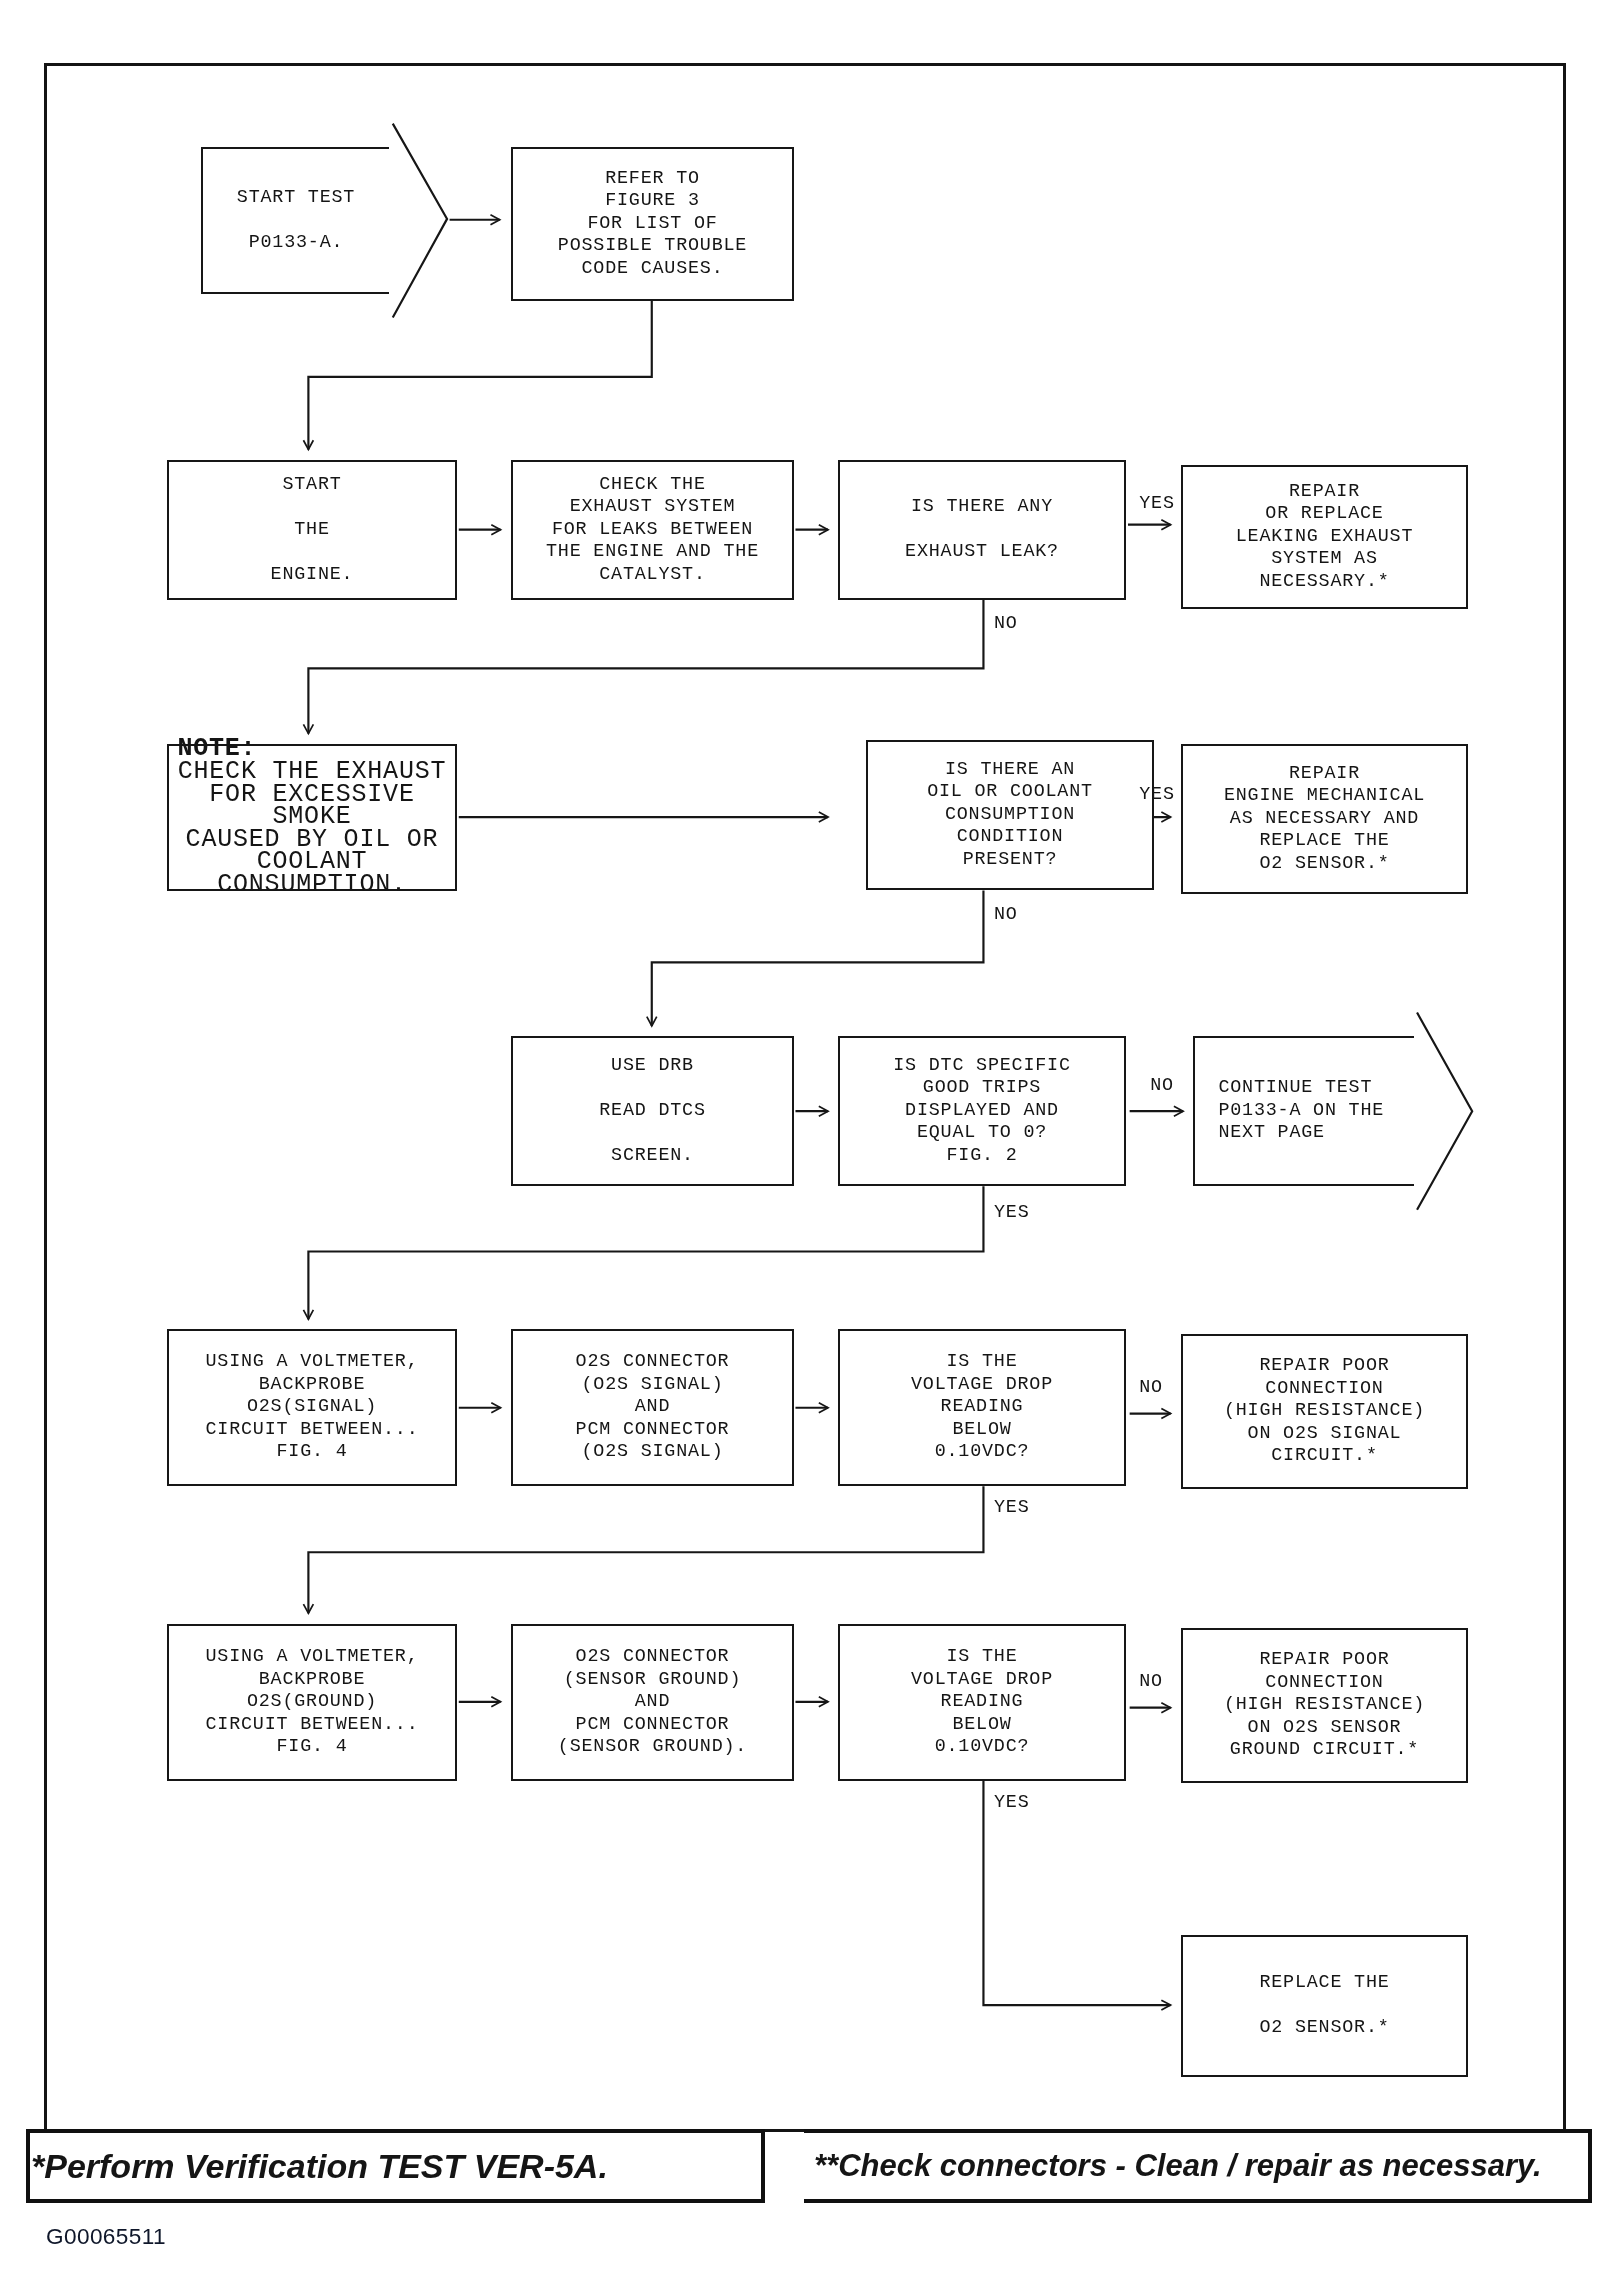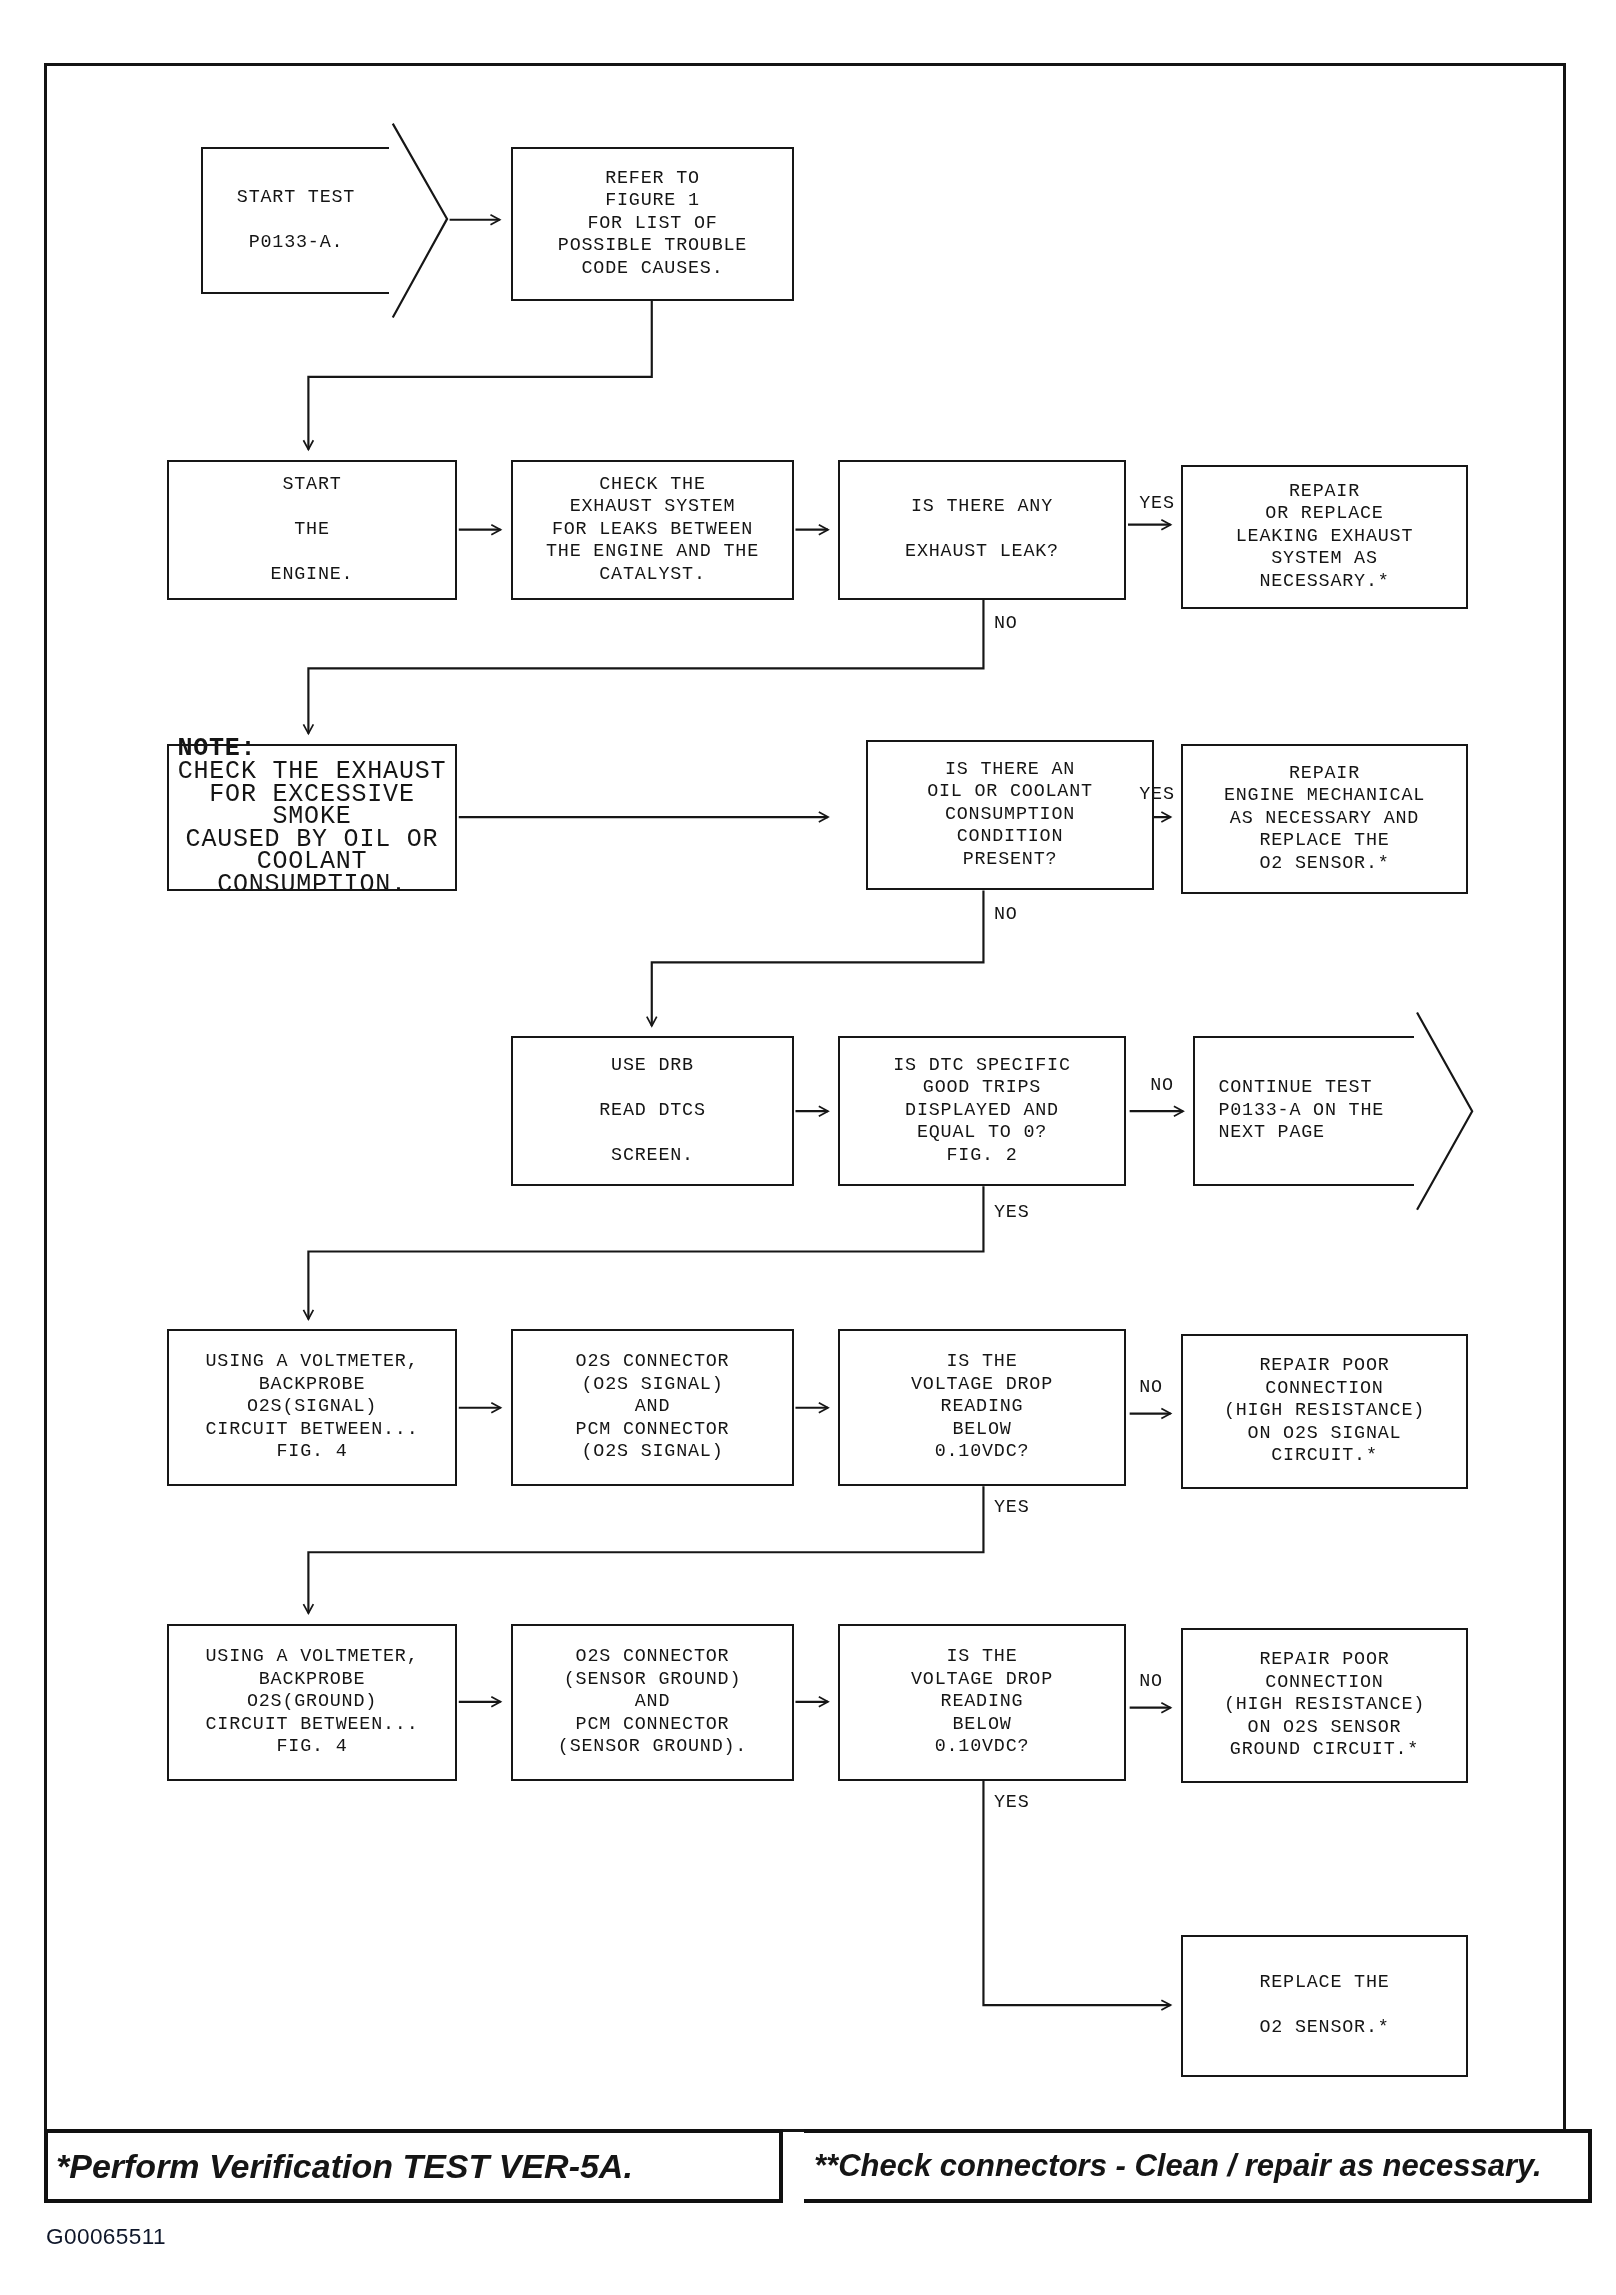--- a/index.html
+++ b/index.html
@@ -42,21 +42,21 @@
   }
   .lbl.ctr{transform:translate(-50%,-50%);}
   .footer-cell{
     position:absolute;top:2129px;height:74px;
     border:4.2px solid #101010;background:#fff;
     box-sizing:border-box;
     display:flex;align-items:center;
     font-family:"Liberation Sans","DejaVu Sans",sans-serif;
     font-weight:bold;font-style:italic;
   }
-  .footer-cell.left-cell{left:44px;width:739px;font-size:34px;padding-left:8px;}
+  .footer-cell.left-cell{left:26px;width:739px;font-size:34px;padding-left:1px;}
   .footer-cell.right-cell{left:804px;width:788px;border-left:none;font-size:31px;padding-left:10px;}
   .figure-id{
     position:absolute;left:46px;top:2224px;
     font-family:"Liberation Sans","DejaVu Sans",sans-serif;
     font-size:22.6px;color:#0f172a;letter-spacing:0.4px;
   }
 </style>
 </head>
 <body>
 
@@ -95,21 +95,21 @@
       <path d="M952 2037 L991 2037" marker-end="url(#arrow)"></path>
       <path d="M1352 2044 L1401 2044" marker-end="url(#arrow)"></path>
       <path d="M1177 2131 L1177 2400 L1401 2400" marker-end="url(#arrow)"></path>
     </g>
   </svg>
 
   <div class="node arrow-node" style="left:201px;top:147px;width:188px;height:147px;border:2.5px solid #161616;border-right:none;">START TEST
 
 P0133-A.</div>
   <div class="node" style="left:511px;top:147px;width:283px;height:154px;">REFER TO
-FIGURE 1
+FIGURE 3
 FOR LIST OF
 POSSIBLE TROUBLE
 CODE CAUSES.</div>
 
   <div class="node" style="left:167px;top:460px;width:290px;height:140px;">START
 
 THE
 
 ENGINE.</div>
   <div class="node" style="left:511px;top:460px;width:283px;height:140px;">CHECK THE

